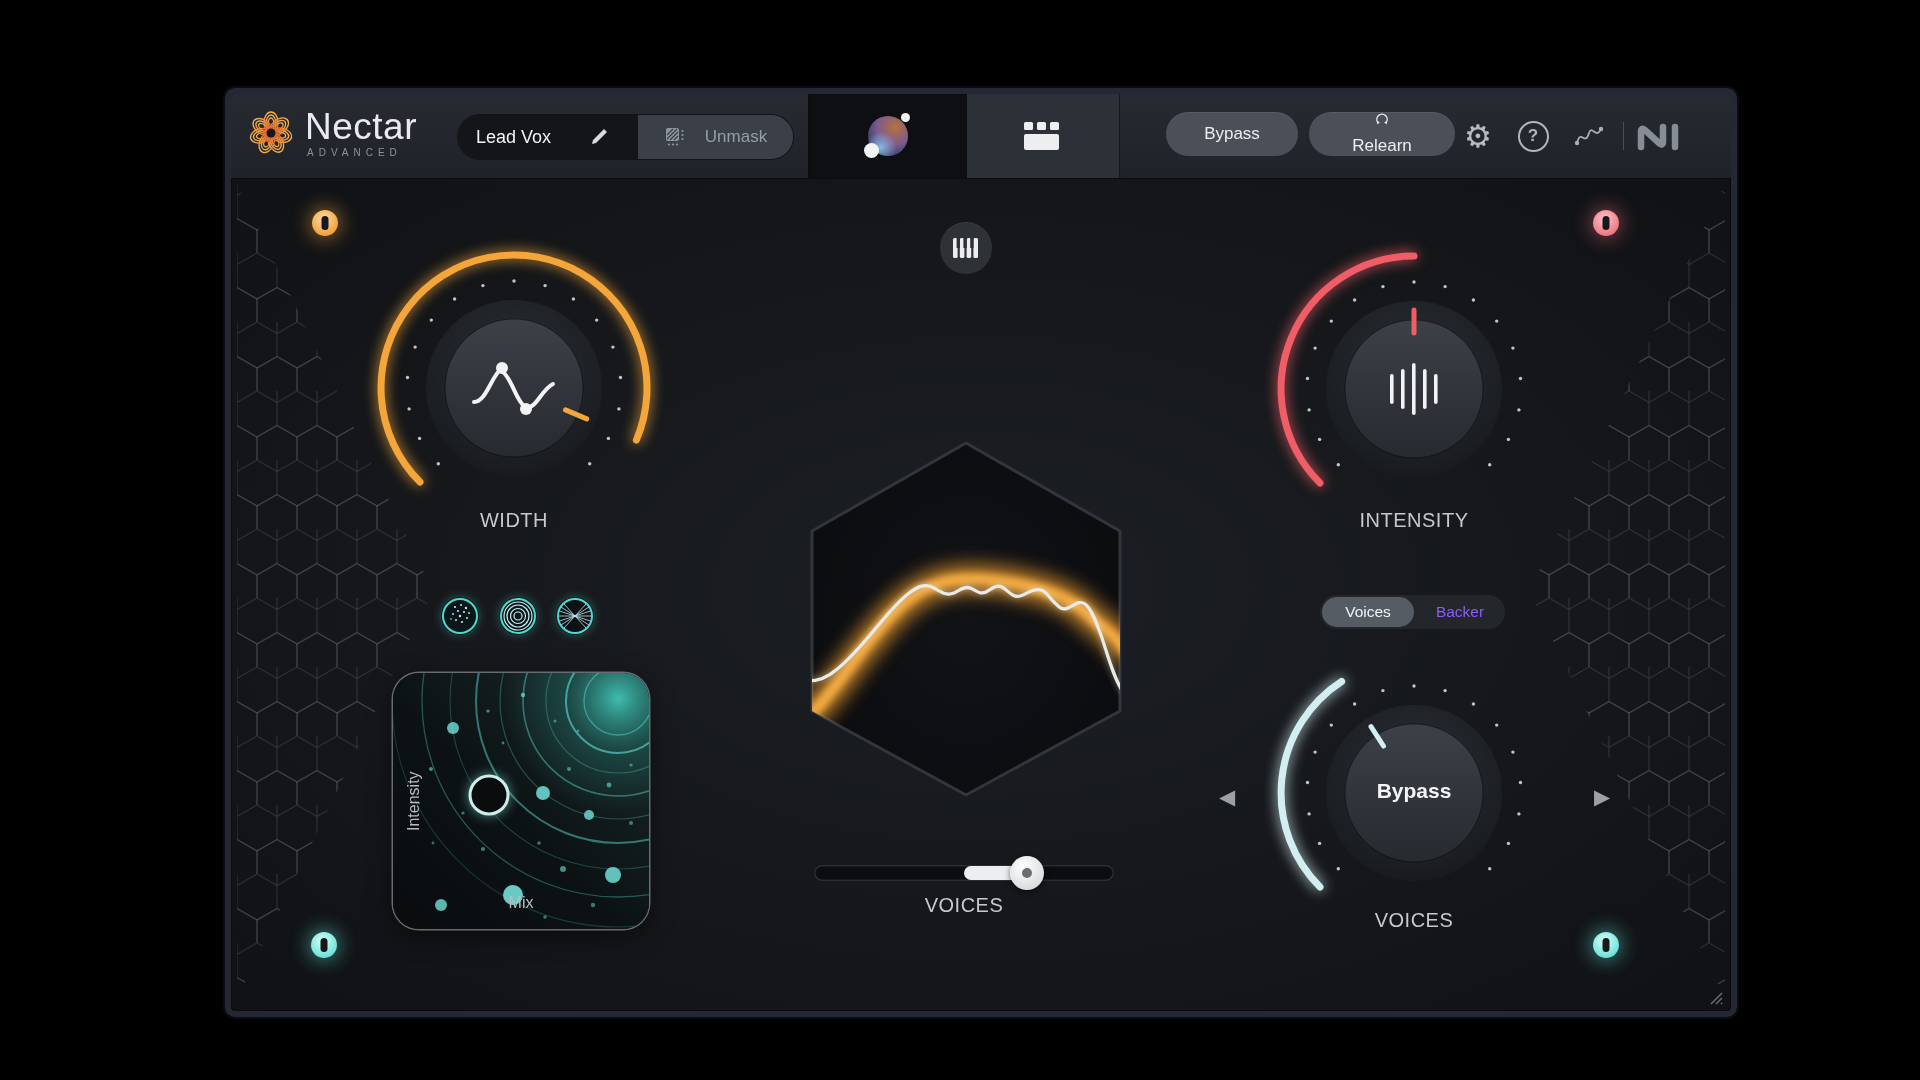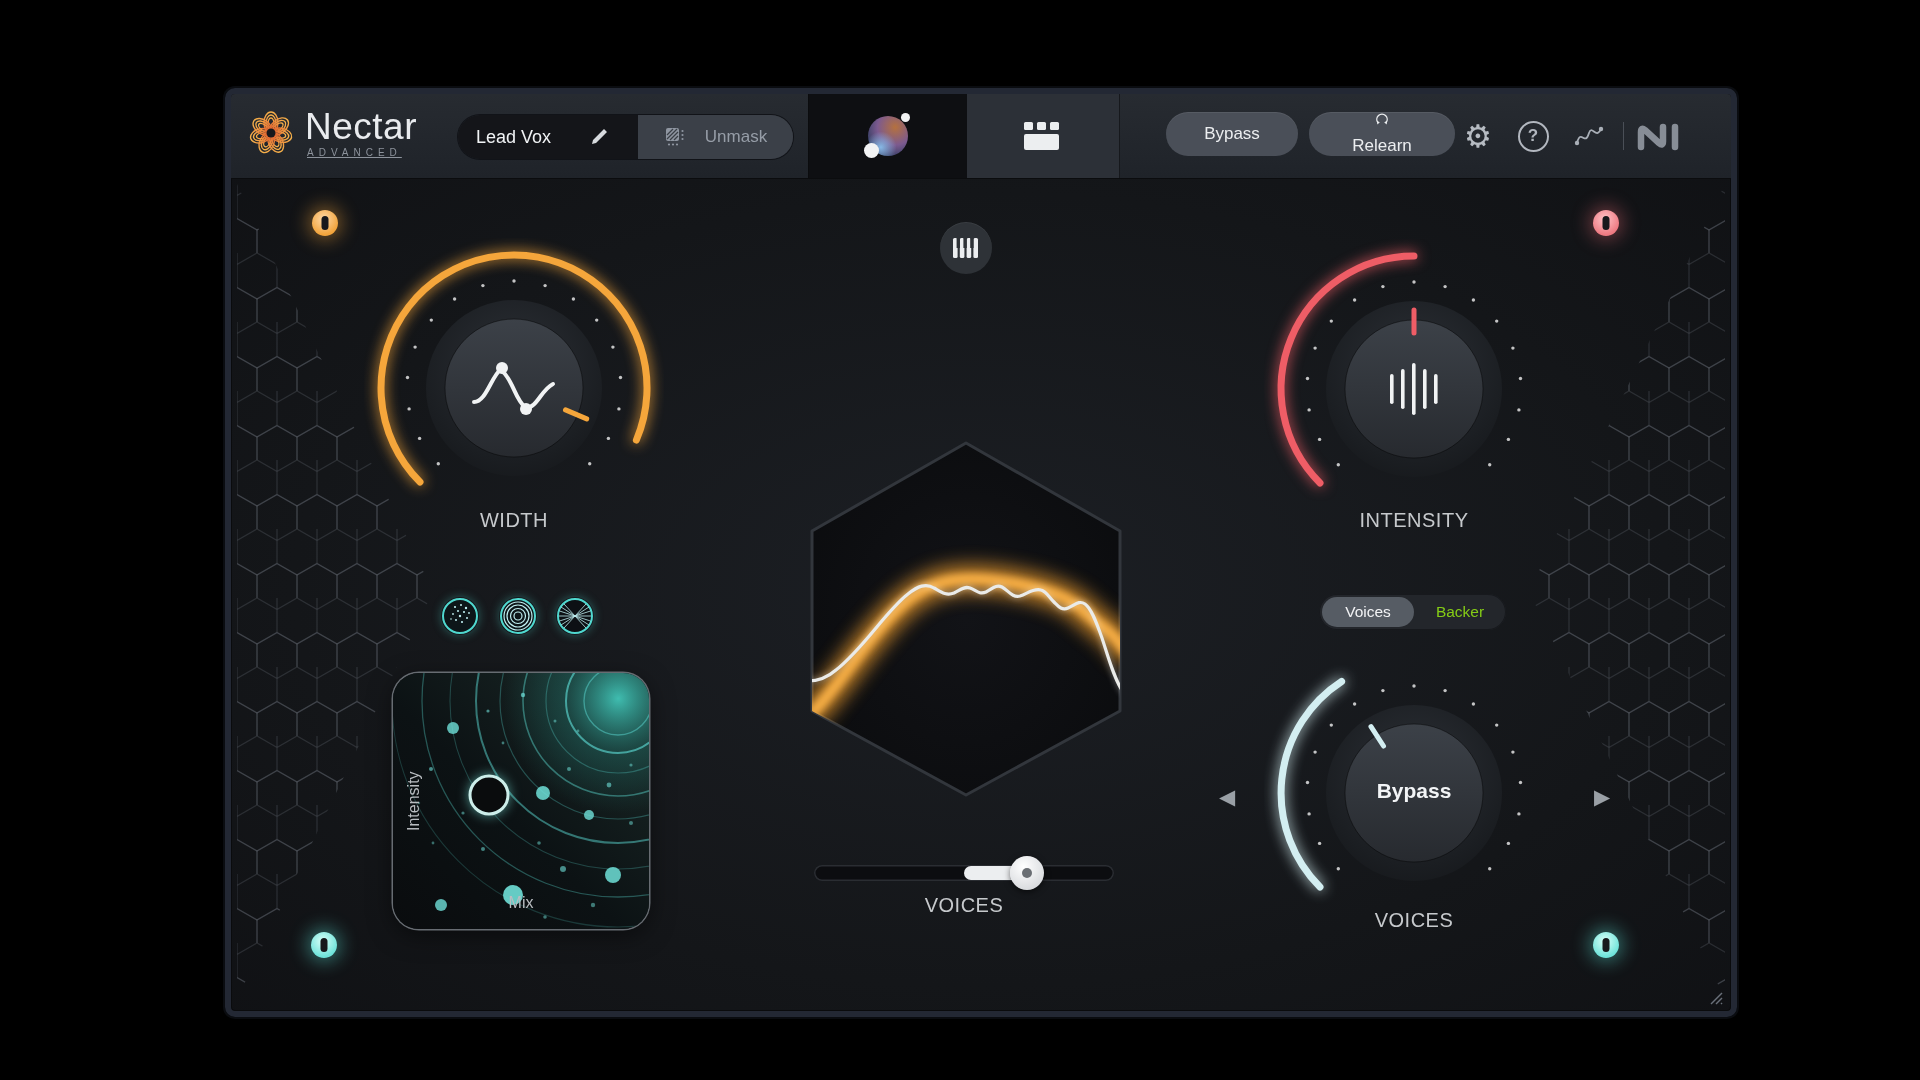--- a/index.html
+++ b/index.html
@@ -8,21 +8,21 @@
   .window{position:absolute;left:225px;top:88px;width:1500px;height:917px;border-radius:10px;
           border:6px solid #232834;box-shadow:0 0 0 2px #0a0c10, inset 0 0 0 1px #0a0b0d;
           background:radial-gradient(1250px 720px at 50% 54%, #1c1f24 0%, #141619 55%, #0e0f12 100%);
           overflow:hidden;}
   
   .topbar{position:absolute;left:0;top:0;width:100%;height:84px;
           background:linear-gradient(#272b31,#1f2329);border-bottom:1px solid #0b0c0e;}
   .brand{position:absolute;left:16px;top:14px;display:flex;align-items:center;gap:10px;}
   .brand-text{display:flex;flex-direction:column;line-height:1;}
   .brand-name{font-size:37px;font-weight:normal;color:#e9ebee;letter-spacing:.5px;}
-  .brand-tier{font-size:10px;letter-spacing:5px;color:#8d939c;margin-top:3px;margin-left:2px;text-decoration:underline;}
+  .brand-tier{font-size:10px;letter-spacing:5px;color:#8d939c;margin-top:3px;margin-left:2px;}
   .preset{position:absolute;left:227px;top:21px;width:335px;height:44px;border-radius:22px;
           display:flex;overflow:hidden;box-shadow:0 0 0 1px #111318;}
   .preset-left{width:180px;background:#141519;display:flex;align-items:center;justify-content:space-between;
                padding:0 29px 0 18px;box-sizing:border-box;}
   .preset-name{color:#f1f3f5;font-size:18px;}
   .preset-right{flex:1;background:#3b4048;display:flex;align-items:center;gap:19px;justify-content:center;}
   .unmask-label{color:#969da7;font-size:17px;}
   .tab{position:absolute;top:0;height:84px;display:flex;align-items:center;justify-content:center;}
   .tab-orb{left:577px;width:158px;background:#0e0f12;border-left:1px solid #0b0c0e;border-right:1px solid #0b0c0e;}
   .tab-mod{left:736px;width:152px;background:#2c3037;border-right:1px solid #16181c;}
@@ -85,21 +85,21 @@
                  transform:translate(-50%,-50%);
                  background:radial-gradient(circle at 40% 32%, #ffffff, #d9dbde 75%, #c4c7cb);
                  box-shadow:0 2px 6px rgba(0,0,0,.55);}
   .slider-handle i{position:absolute;left:50%;top:50%;width:10px;height:10px;border-radius:50%;
                    transform:translate(-50%,-50%);background:#6a6e73;}
   .width-label{position:absolute;left:583px;top:800px;width:300px;text-align:center;
                color:#c6c9cc;font-size:20px;letter-spacing:.5px;}
   
   .segmented{position:absolute;left:1088px;top:500px;width:187px;height:36px;border-radius:18px;
              background:#23262b;display:flex;align-items:center;box-shadow:inset 0 0 0 1px #17191d;}
-  .seg-opt{flex:1;text-align:center;font-size:15.5px;color:#84cc16;}
+  .seg-opt{flex:1;text-align:center;font-size:15.5px;color:#8b5cf6;}
   .seg-opt.selected{background:#565c64;border-radius:16px;height:30px;line-height:30px;margin-left:3px;color:#f2f3f5;}
   
   .mini-toggle{position:absolute;top:503px;width:38px;height:38px;border-radius:50%;
                box-shadow:0 0 10px rgba(80,220,210,.35);}
   .pad{position:absolute;left:162px;top:579px;width:256px;height:256px;border-radius:26px;overflow:hidden;
        box-shadow:0 0 0 1.5px #676c72, 0 6px 24px rgba(0,0,0,.5);}
   .pad-ylabel{position:absolute;left:166px;top:579px;height:256px;width:34px;display:flex;
               align-items:center;justify-content:center;color:#b9bdc1;font-size:16px;
               writing-mode:vertical-rl;transform:rotate(180deg);}
   .pad-xlabel{position:absolute;left:162px;top:800px;width:256px;text-align:center;color:#b9bdc1;font-size:16px;}

